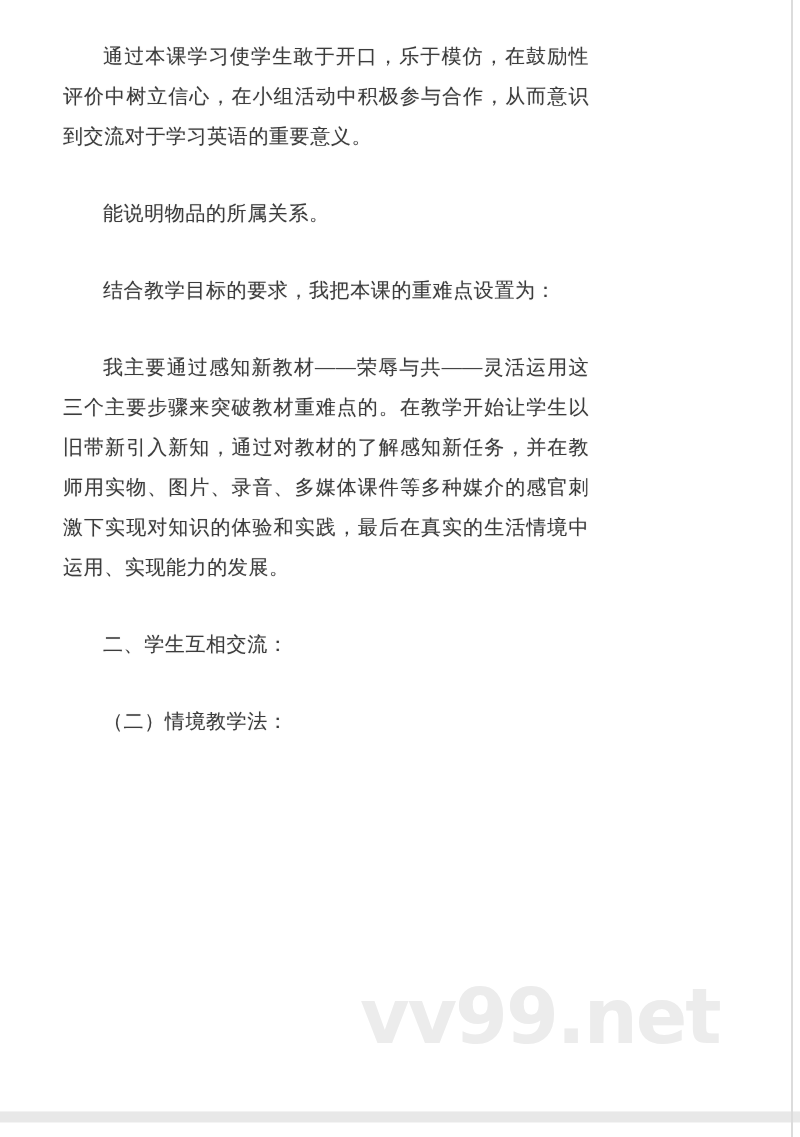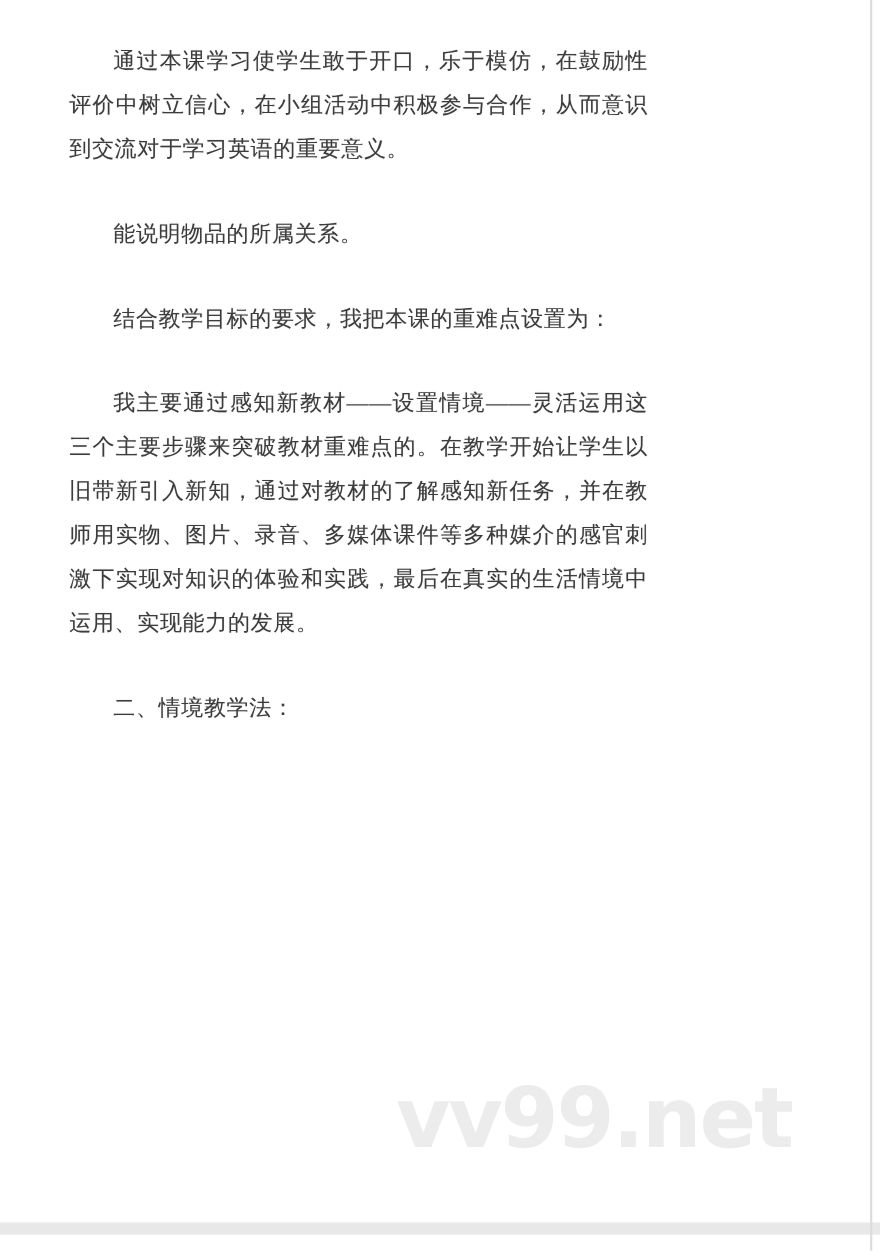--- a/index.html
+++ b/index.html
@@ -74,21 +74,22 @@
     background: #dcdcdc;
   }
 </style>
 </head>
 <body>
 
 <div class="doc-page">
   <p>通过本课学习使学生敢于开口，乐于模仿，在鼓励性评价中树立信心，在小组活动中积极参与合作，从而意识到交流对于学习英语的重要意义。</p>
   <p>能说明物品的所属关系。</p>
   <p>结合教学目标的要求，我把本课的重难点设置为：</p>
-  <p>我主要通过感知新教材——设置情境——灵活运用这三个主要步骤来突破教材重难点的。在教学开始让学生以旧带新引入新知，通过对教材的了解感知新任务，并在教师用实物、图片、录音、多媒体课件等多种媒介的感官刺激下实现对知识的体验和实践，最后在真实的生活情境中运用、实现能力的发展。</p>
-  <p>二、情境教学法：</p>
+  <p>我主要通过感知新教材——荣辱与共——灵活运用这三个主要步骤来突破教材重难点的。在教学开始让学生以旧带新引入新知，通过对教材的了解感知新任务，并在教师用实物、图片、录音、多媒体课件等多种媒介的感官刺激下实现对知识的体验和实践，最后在真实的生活情境中运用、实现能力的发展。</p>
+  <p>二、学生互相交流：</p>
+  <p>（二）情境教学法：</p>
 </div>
 
 <div class="watermark">vv99.net</div>
 
 <div class="page-separator"></div>
 <div class="next-page-top"></div>
 <div class="page-right-border"></div>
 
 </body></html>

